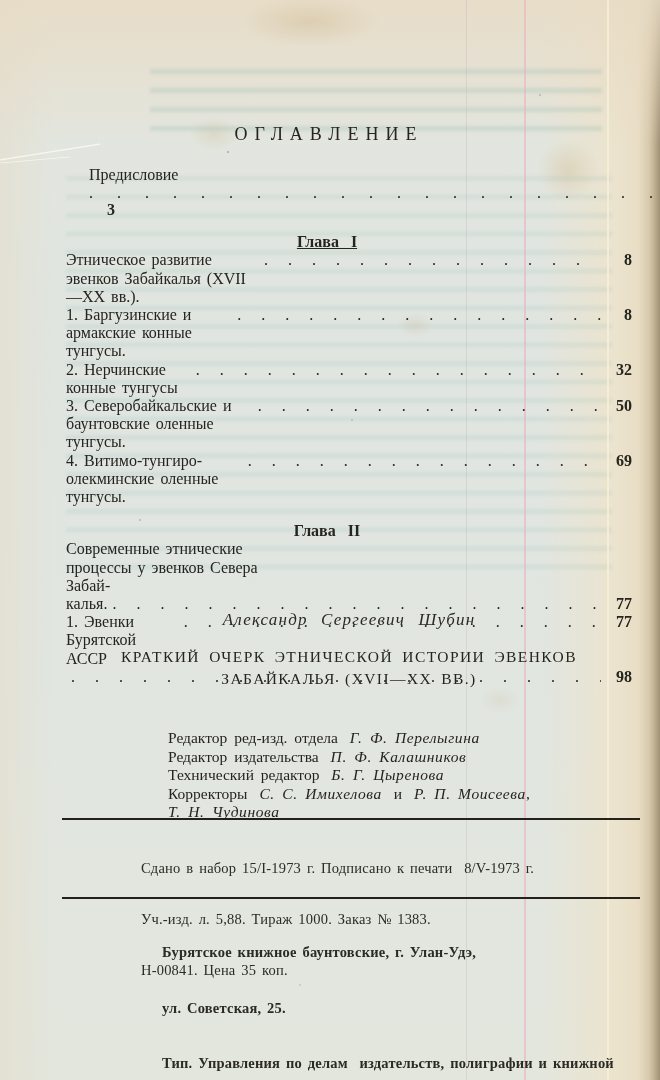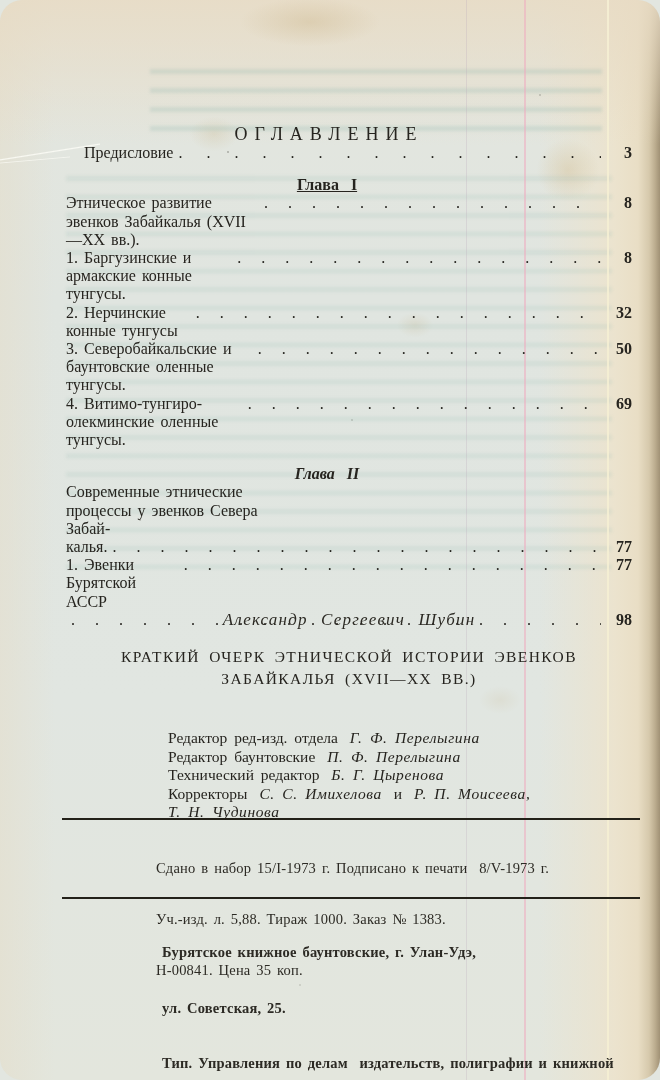--- a/index.html
+++ b/index.html
@@ -26,21 +26,20 @@
       
       linear-gradient(180deg, rgba(232,219,196,.85) 0px, rgba(232,219,196,.45) 70px, rgba(232,219,196,0) 145px),
       
       linear-gradient(90deg, rgba(228,222,204,.6) 0px, rgba(228,222,204,0) 55px),
       
       linear-gradient(90deg, rgba(236,227,205,0) 540px, rgba(236,227,205,.55) 585px,
         rgba(236,227,205,.95) 615px, rgba(233,222,197,1) 638px, rgba(214,201,172,1) 649px,
         rgba(188,173,143,1) 655px, rgba(160,145,117,1) 660px),
       
       linear-gradient(180deg, #e4e6de 0px, #e0e5e0 300px, #e1e6e1 700px, #e3e6dd 1080px);
-    border-radius: 22px;
   }
 
   
   .bleed{position:absolute;pointer-events:none;filter:blur(1.6px);}
   .bleed-top{left:150px;right:58px;top:58px;height:76px;
     background:repeating-linear-gradient(180deg, rgba(140,180,170,0) 0px, rgba(140,180,170,0) 10px,
       rgba(136,178,168,.24) 12px, rgba(136,178,168,.24) 15px, rgba(140,180,170,0) 17px, rgba(140,180,170,0) 19px);}
   .bleed-mid{left:66px;right:48px;top:165px;height:408px;opacity:.75;
     background:repeating-linear-gradient(180deg, rgba(140,180,170,0) 0px, rgba(140,180,170,0) 10px,
       rgba(136,178,168,.20) 12px, rgba(136,178,168,.20) 15px, rgba(140,180,170,0) 17px, rgba(140,180,170,0) 18.5px);}
@@ -52,24 +51,24 @@
     background:linear-gradient(171deg, transparent 47%, rgba(252,252,246,.9) 50%, transparent 53%);}
   .scratch2{position:absolute;left:0;top:152px;width:70px;height:16px;pointer-events:none;
     background:linear-gradient(175deg, transparent 46%, rgba(250,250,244,.7) 50%, transparent 54%);}
 
   .content{position:absolute;inset:0;z-index:2;}
 
   
   .toc{position:absolute;left:66px;width:566px;top:124px;font-size:16px;line-height:18.2px;word-spacing:2px;}
   .toc-title{text-align:center;font-size:18px;line-height:20px;letter-spacing:7px;padding-right:40px;font-weight:400;}
   .toc-row{display:flex;align-items:baseline;}
-  .toc-row.preface{padding-left:18px;}
+  .toc-row.preface{margin-top:22px;padding-left:18px;flex-direction:column;}
   .chapter-heading{text-align:center;font-weight:700;word-spacing:8px;padding-right:44px;}
   .ch1{margin-top:14px;text-decoration:underline;}
-  .ch2{margin-top:16px;font-style:italic;}
+  .ch2{margin-top:16px;}
   .leader{flex:1 1 auto;overflow:hidden;height:1.05em;margin:0 5px;white-space:nowrap;}
   .leader::after{content:". . . . . . . . . . . . . . . . . . . . . . . . . . . . . .";letter-spacing:7px;}
   .preface .leader::after{letter-spacing:9px;}
   .no-leader .leader{visibility:hidden;flex:1 1 auto;}
   .toc-page{min-width:26px;text-align:right;font-weight:700;}
   .toc-page:empty{visibility:hidden;}
 
   
   .author-line{position:absolute;left:66px;width:566px;top:610px;text-align:center;padding-right:30px;
     font-style:italic;font-size:17px;letter-spacing:1.2px;word-spacing:8px;color:#2b2923;}
@@ -78,21 +77,21 @@
 
   .staff{position:absolute;left:168px;top:729px;font-size:15.5px;line-height:18.6px;word-spacing:3px;}
   .staff-line span{margin-right:5px;margin-top:28px;}
   .staff-line span:empty{display:none;margin:0;}
   .pname{font-style:italic;letter-spacing:.6px;}
 
   .rule{position:absolute;left:62px;width:578px;height:2px;background:#232119;}
   .rule-top{top:818px;}
   .rule-bottom{top:897px;}
 
-  .imprint{position:absolute;left:156px;top:826px;font-size:14.5px;line-height:17px;
+  .imprint{position:absolute;left:141px;top:826px;font-size:14.5px;line-height:17px;
     letter-spacing:.2px;word-spacing:2px;white-space:pre-wrap;color:#2c2a24;}
   .publisher{position:absolute;left:162px;top:906px;font-size:14.5px;line-height:18.5px;
     font-weight:700;letter-spacing:.2px;word-spacing:2px;white-space:pre-wrap;color:#2c2a24;}
 </style>
 </head>
 <body>
 
 <div class="page">
 
   <div class="bleed bleed-top"></div>
@@ -171,22 +170,22 @@
       <div>КРАТКИЙ ОЧЕРК ЭТНИЧЕСКОЙ ИСТОРИИ ЭВЕНКОВ</div>
       <div>ЗАБАЙКАЛЬЯ (XVII—XX ВВ.)</div>
     </div>
 
     <div class="staff">
       <div class="staff-line">
         <span class="role">Редактор ред-изд. отдела</span>
         <span class="pname">Г. Ф. Перелыгина</span>
       </div>
       <div class="staff-line">
-        <span class="role">Редактор баунтовские</span>
-        <span class="pname">П. Ф. Перелыгина</span>
+        <span class="role">Редактор издательства</span>
+        <span class="pname">П. Ф. Калашников</span>
       </div>
       <div class="staff-line">
         <span class="role">Технический редактор</span>
         <span class="pname">Б. Г. Цыренова</span>
       </div>
       <div class="staff-line">
         <span class="role">Корректоры</span>
         <span class="pname">С. С. Имихелова</span>
         <span class="role">и</span>
         <span class="pname">Р. П. Моисеева,</span>

